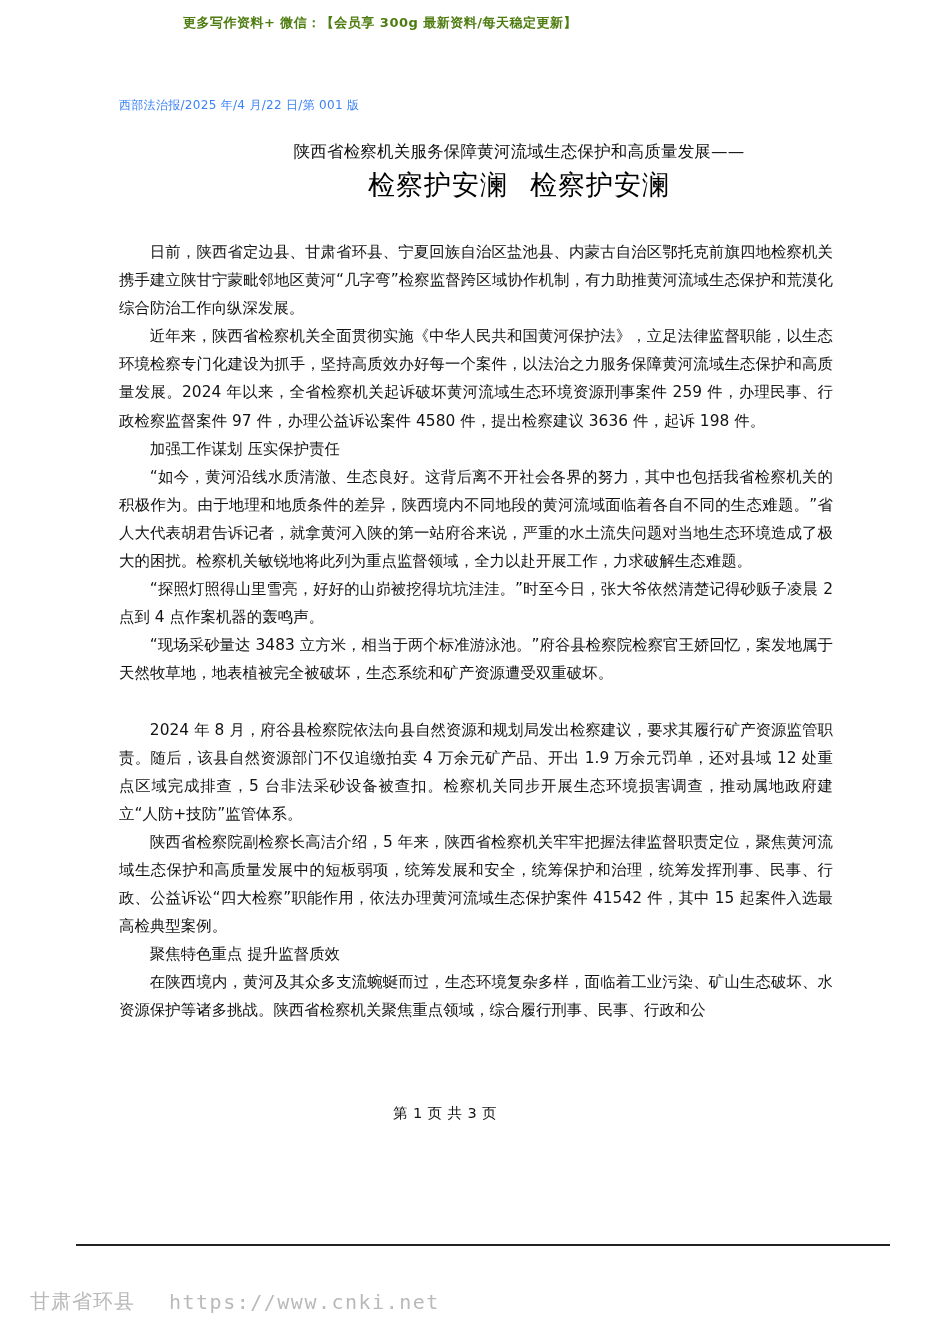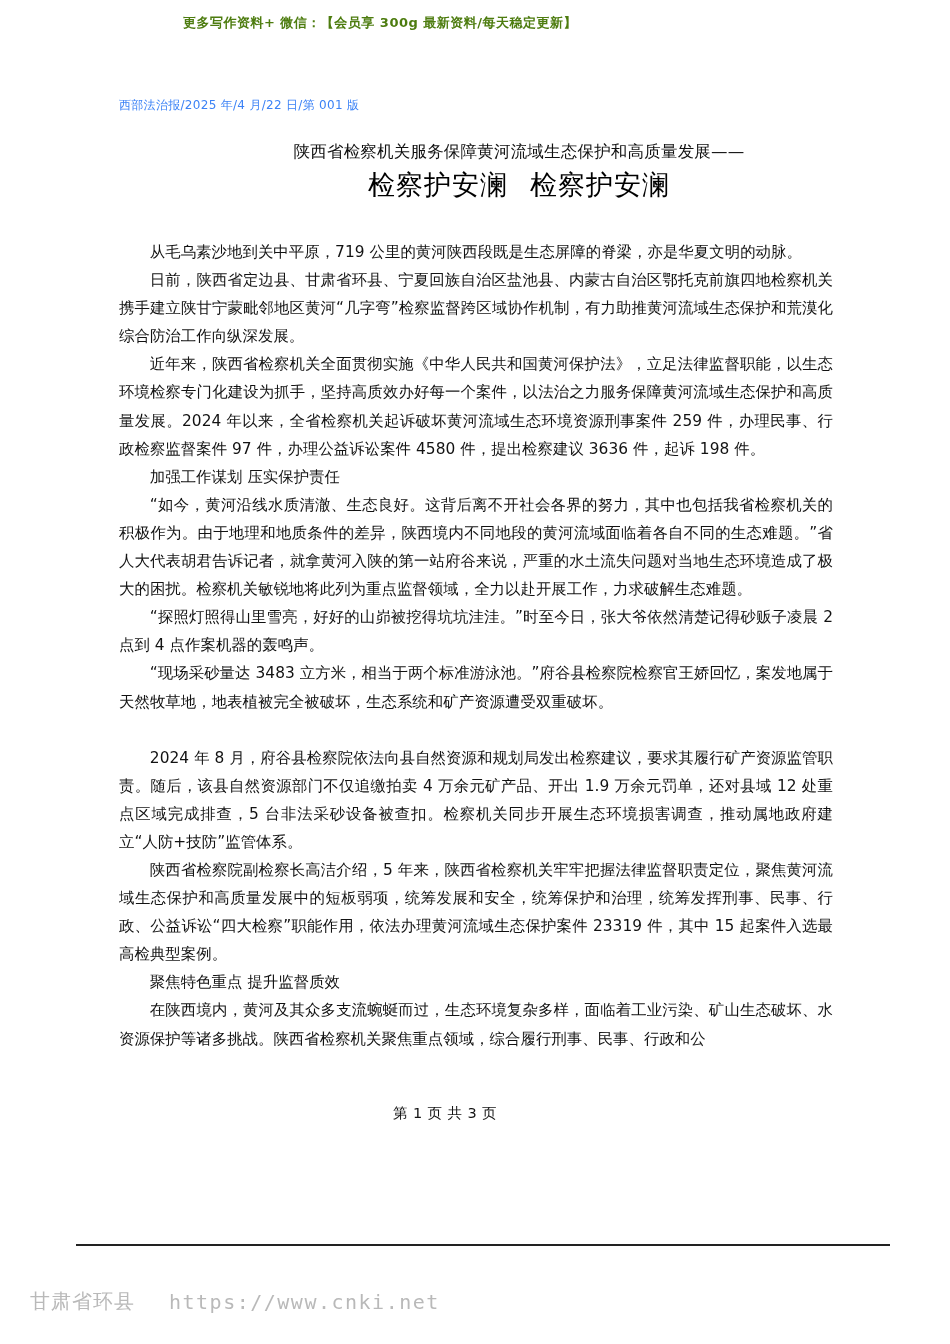--- a/index.html
+++ b/index.html
@@ -155,29 +155,28 @@
   <div class="source-line">西部法治报/2025 年/4 月/22 日/第 001 版</div>
 
   <div class="headline-block">
     <div class="shoulder-title">陕西省检察机关服务保障黄河流域生态保护和高质量发展——</div>
     <div class="main-title">
       <span>检察护安澜</span><span class="gap"></span><span>检察护安澜</span>
     </div>
   </div>
 
   <div class="body-text">
-    <p>从毛乌素沙地到关中平原，719 公里的黄河陕西段既是生态屏障的脊梁，亦是华夏文明的动脉。</p>
     <p>日前，陕西省定边县、甘肃省环县、宁夏回族自治区盐池县、内蒙古自治区鄂托克前旗四地检察机关携手建立陕甘宁蒙毗邻地区黄河“几字弯”检察监督跨区域协作机制，有力助推黄河流域生态保护和荒漠化综合防治工作向纵深发展。</p>
     <p>近年来，陕西省检察机关全面贯彻实施《中华人民共和国黄河保护法》，立足法律监督职能，以生态环境检察专门化建设为抓手，坚持高质效办好每一个案件，以法治之力服务保障黄河流域生态保护和高质量发展。2024 年以来，全省检察机关起诉破坏黄河流域生态环境资源刑事案件 259 件，办理民事、行政检察监督案件 97 件，办理公益诉讼案件 4580 件，提出检察建议 3636 件，起诉 198 件。</p>
     <p class="subhead">加强工作谋划 压实保护责任</p>
     <p>“如今，黄河沿线水质清澈、生态良好。这背后离不开社会各界的努力，其中也包括我省检察机关的积极作为。由于地理和地质条件的差异，陕西境内不同地段的黄河流域面临着各自不同的生态难题。”省人大代表胡君告诉记者，就拿黄河入陕的第一站府谷来说，严重的水土流失问题对当地生态环境造成了极大的困扰。检察机关敏锐地将此列为重点监督领域，全力以赴开展工作，力求破解生态难题。</p>
     <p>“探照灯照得山里雪亮，好好的山峁被挖得坑坑洼洼。”时至今日，张大爷依然清楚记得砂贩子凌晨 2 点到 4 点作案机器的轰鸣声。</p>
     <p>“现场采砂量达 3483 立方米，相当于两个标准游泳池。”府谷县检察院检察官王娇回忆，案发地属于天然牧草地，地表植被完全被破坏，生态系统和矿产资源遭受双重破坏。</p>
     <p class="spacer-before">2024 年 8 月，府谷县检察院依法向县自然资源和规划局发出检察建议，要求其履行矿产资源监管职责。随后，该县自然资源部门不仅追缴拍卖 4 万余元矿产品、开出 1.9 万余元罚单，还对县域 12 处重点区域完成排查，5 台非法采砂设备被查扣。检察机关同步开展生态环境损害调查，推动属地政府建立“人防+技防”监管体系。</p>
-    <p>陕西省检察院副检察长高洁介绍，5 年来，陕西省检察机关牢牢把握法律监督职责定位，聚焦黄河流域生态保护和高质量发展中的短板弱项，统筹发展和安全，统筹保护和治理，统筹发挥刑事、民事、行政、公益诉讼“四大检察”职能作用，依法办理黄河流域生态保护案件 23319 件，其中 15 起案件入选最高检典型案例。</p>
+    <p>陕西省检察院副检察长高洁介绍，5 年来，陕西省检察机关牢牢把握法律监督职责定位，聚焦黄河流域生态保护和高质量发展中的短板弱项，统筹发展和安全，统筹保护和治理，统筹发挥刑事、民事、行政、公益诉讼“四大检察”职能作用，依法办理黄河流域生态保护案件 41542 件，其中 15 起案件入选最高检典型案例。</p>
     <p class="subhead">聚焦特色重点 提升监督质效</p>
     <p>在陕西境内，黄河及其众多支流蜿蜒而过，生态环境复杂多样，面临着工业污染、矿山生态破坏、水资源保护等诸多挑战。陕西省检察机关聚焦重点领域，综合履行刑事、民事、行政和公</p>
   </div>
 
   <div class="page-footer">第 1 页 共 3 页</div>
 
   <div class="bottom-rule"></div>
 
   <div class="watermark">
     <span class="watermark-brand">甘肃省环县</span>

